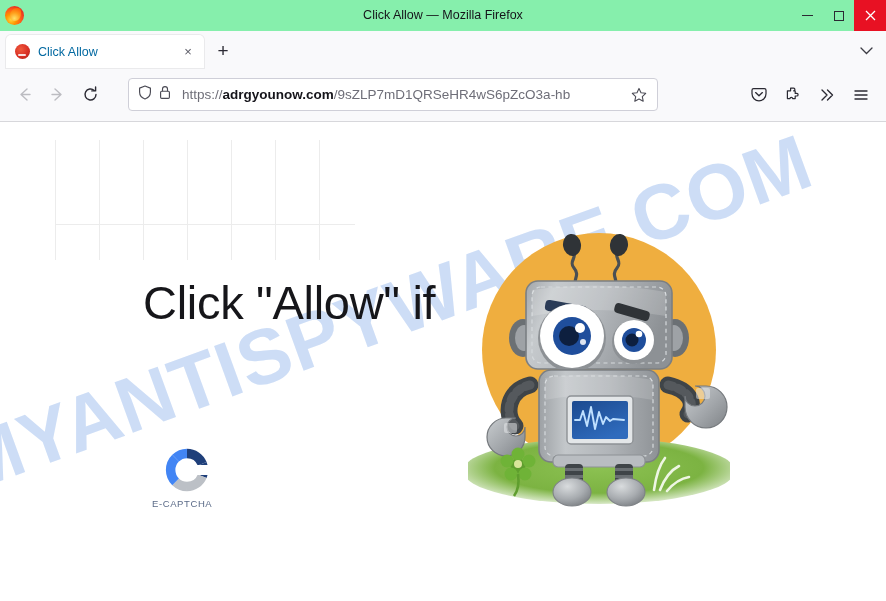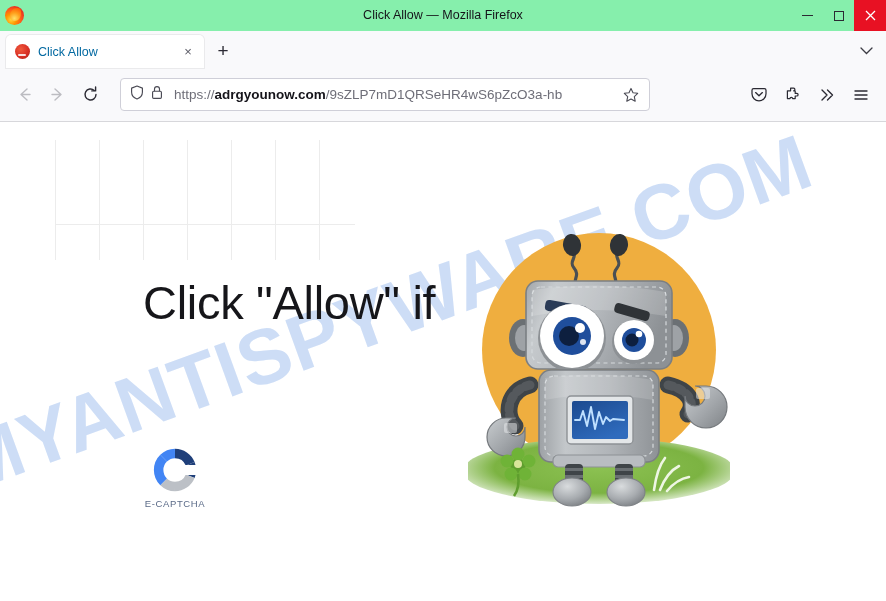--- a/index.html
+++ b/index.html
@@ -151,21 +151,21 @@
     display: flex; align-items: center; justify-content: center;
     border-radius: 4px;
     flex: 0 0 33px;
   }
   .navbtn.disabled { opacity: .38; }
   .navbtn svg { display: block; }
 
   .urlbar {
     flex: 1 1 auto;
     height: 33px;
-    margin: 0 9px 0 13px;
+    margin: 0 9px 0 21px;
     background: #ffffff;
     border: 1px solid #cfcfd8;
     border-radius: 4px;
     display: flex; align-items: center;
     padding: 0 7px 0 9px;
     max-width: 530px;
     overflow: hidden;
     position: relative;
   }
   .urlbar-ident { display:flex; align-items:center; flex: 0 0 auto; }
@@ -253,23 +253,23 @@
     font-size: 47px;
     line-height: 1.22;
     color: #16161a;
     font-weight: 400;
     letter-spacing: -0.3px;
   }
   .headline b { font-weight: 400; }
 
   .captcha {
     position: absolute;
-    left: 140px; top: 325px;
+    left: 152px; top: 325px;
     width: 70px;
-    text-align: center;
+    text-align: left;
   }
   .captcha-mark {
     width: 46px; height: 46px;
     margin: 0 auto 5px auto;
     position: relative;
   }
   .captcha-label {
     font-size: 9.5px;
     letter-spacing: .6px;
     color: #5b6b88;

